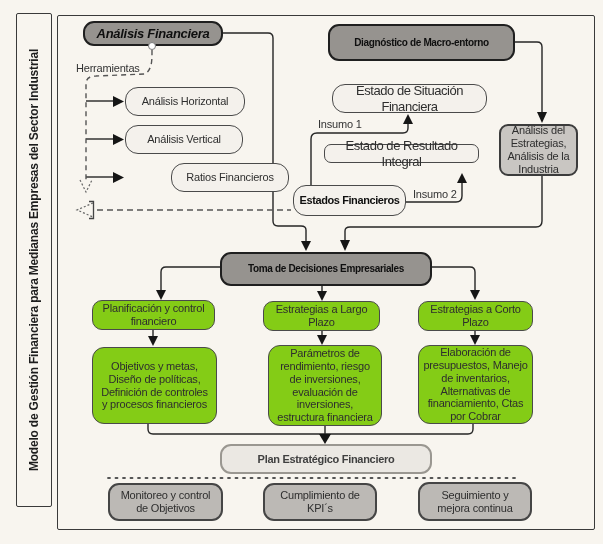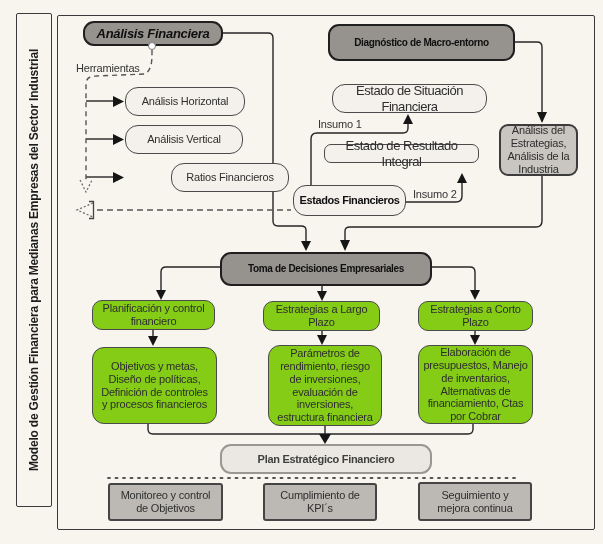--- a/index.html
+++ b/index.html
@@ -44,21 +44,21 @@
   .light{
     background:#f4f1ec;border:1.7px solid #4a4a4a;border-radius:13px;
   }
   .medium{
     background:#84cc16;border:1.7px solid #4a4a4a;border-radius:10px;
   }
   .macro{
     background:#c9c6c2;border:2px solid #3c3c3c;border-radius:9px;
   }
   .bottom{
-    background:#bcb9b5;border:2px solid #454545;border-radius:3px;
+    background:#bcb9b5;border:2px solid #454545;border-radius:11px;
   }
   .plan{
     background:#ebe8e3;border:2px solid #9a9791;border-radius:11px;
     font-weight:bold;color:#404040;font-size:11px;letter-spacing:-0.3px;
   }
   .freelabel{
     position:absolute;z-index:2;font-size:11px;color:#333;letter-spacing:-0.2px;
     white-space:nowrap;
   }
   #n-gestion{font-style:italic;font-size:13px;letter-spacing:-0.3px;}

